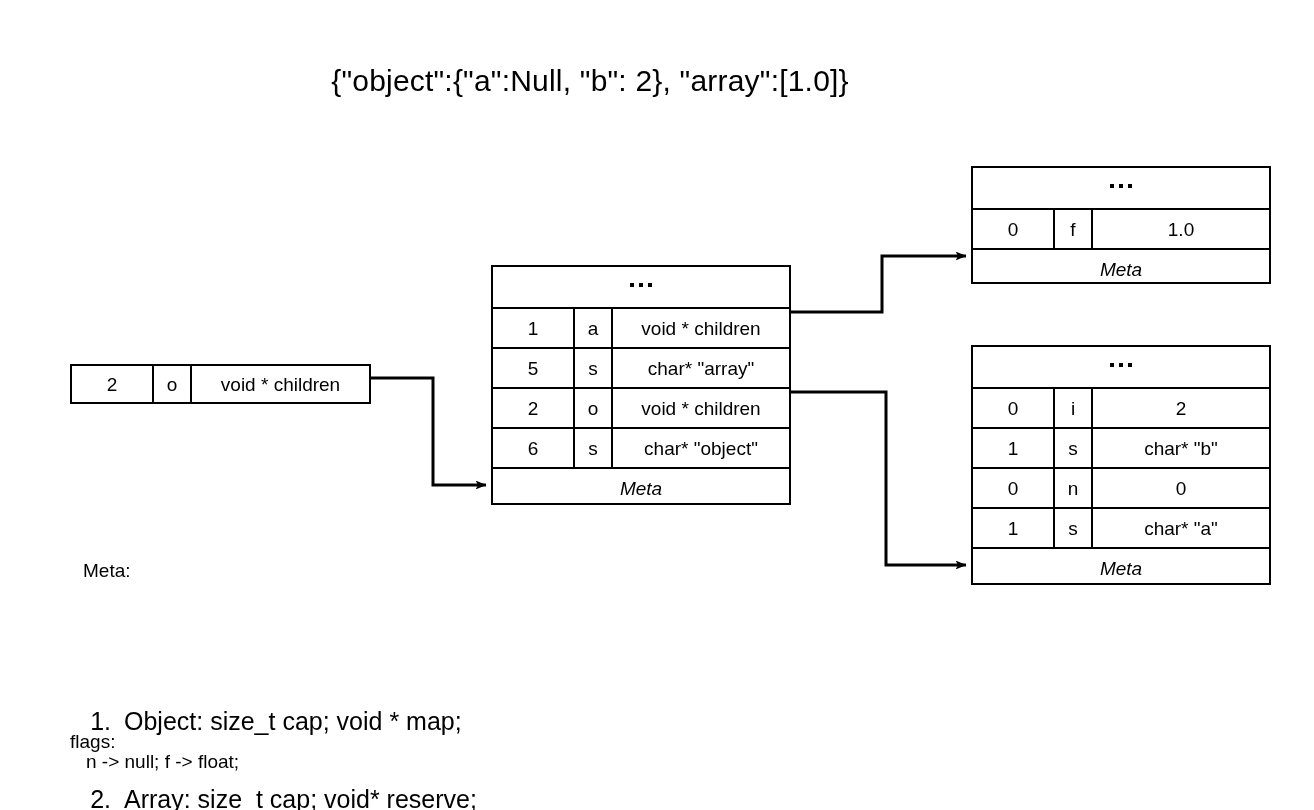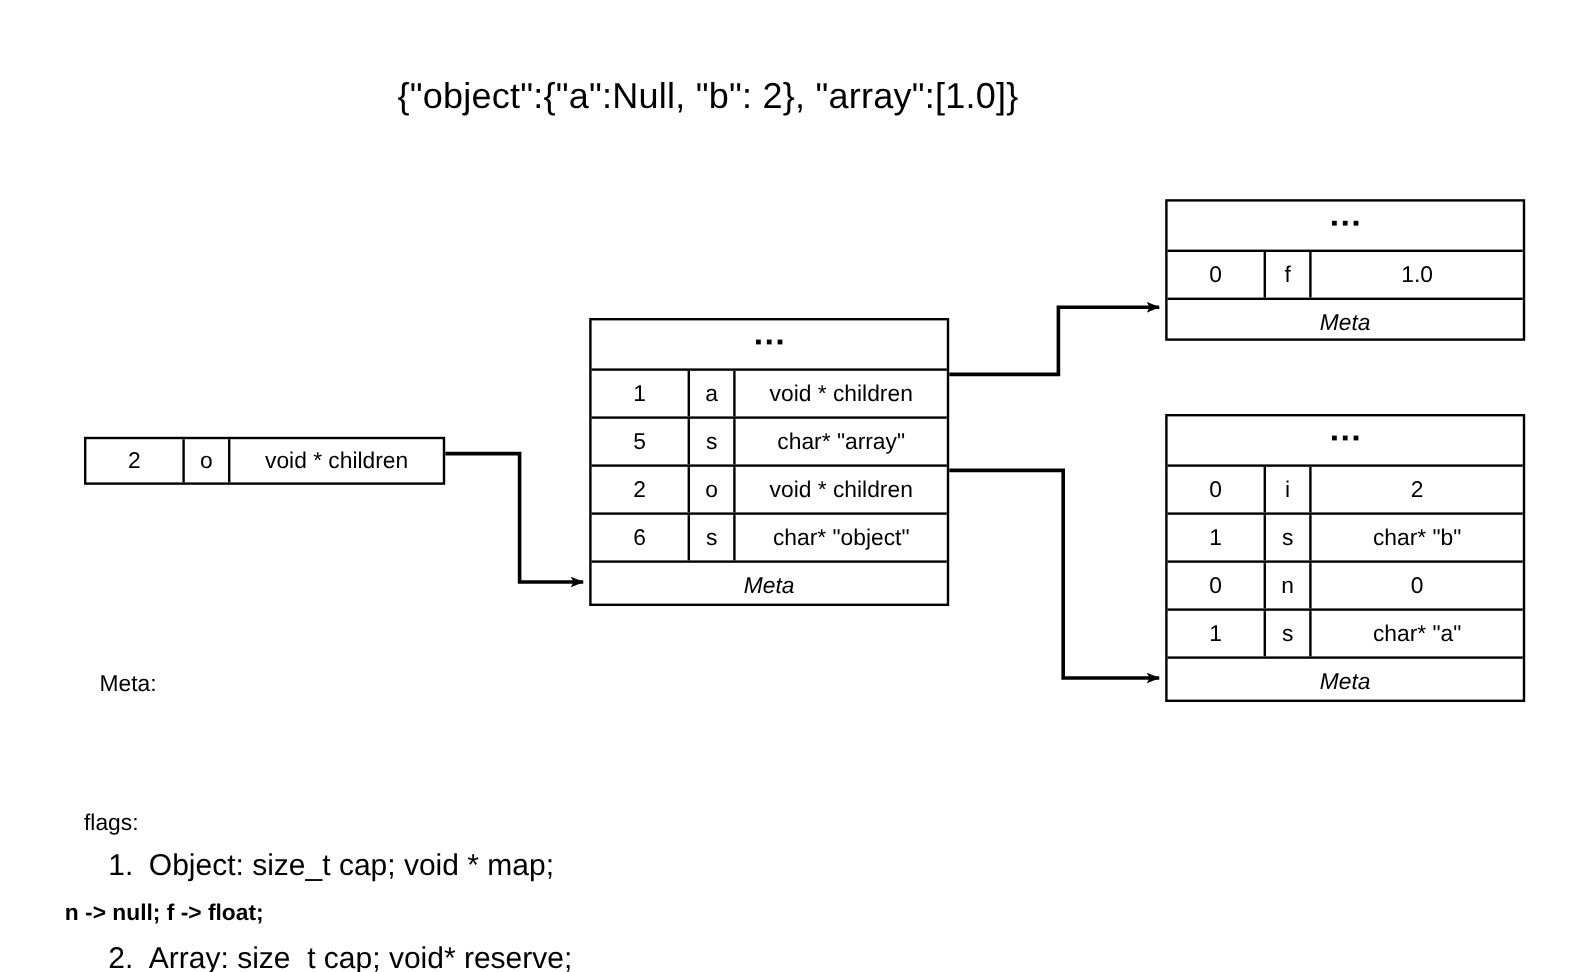--- a/index.html
+++ b/index.html
@@ -113,23 +113,23 @@
     margin: 0;
     padding-left: 48px;
     list-style-position: outside;
   }
   #meta-list li {
     font-size: 25px;
     line-height: 26px;
     white-space: pre;
     padding-left: 6px;
   }
-  #flags-label  { left: 70px;  top: 674px; }
+  #flags-label  { left: 70px;  top: 729px; }
   #flags-line-1 { left: 70px;  top: 716px; }
-  #flags-line-2 { left: 54px;  top: 749px; font-weight: bold; }
+  #flags-line-2 { left: 86px;  top: 749px; }
 </style>
 </head>
 <body>
 
 <div id="stage">
 
   <div id="title">{"object":{"a":Null, "b": 2}, "array":[1.0]}</div>
 
   <svg id="wires" viewBox="0 0 1314 810" width="1314" height="810">
     <defs>

